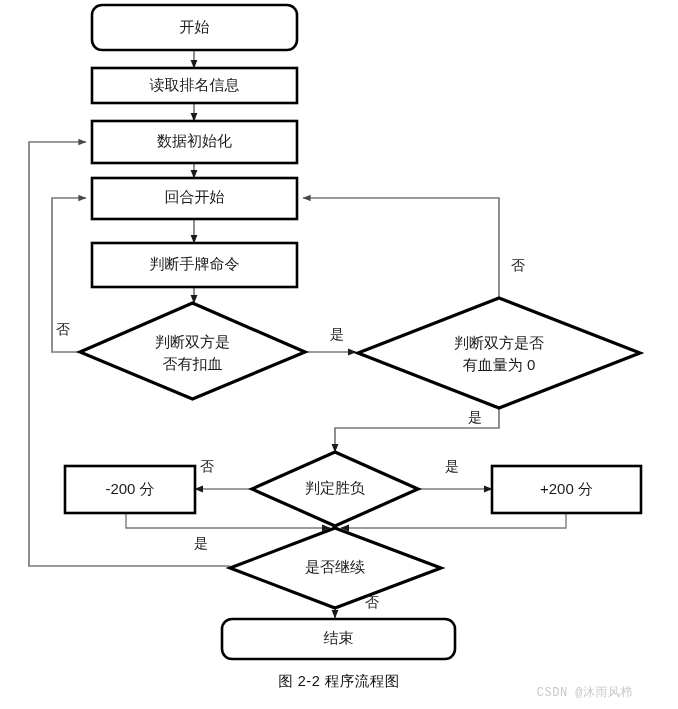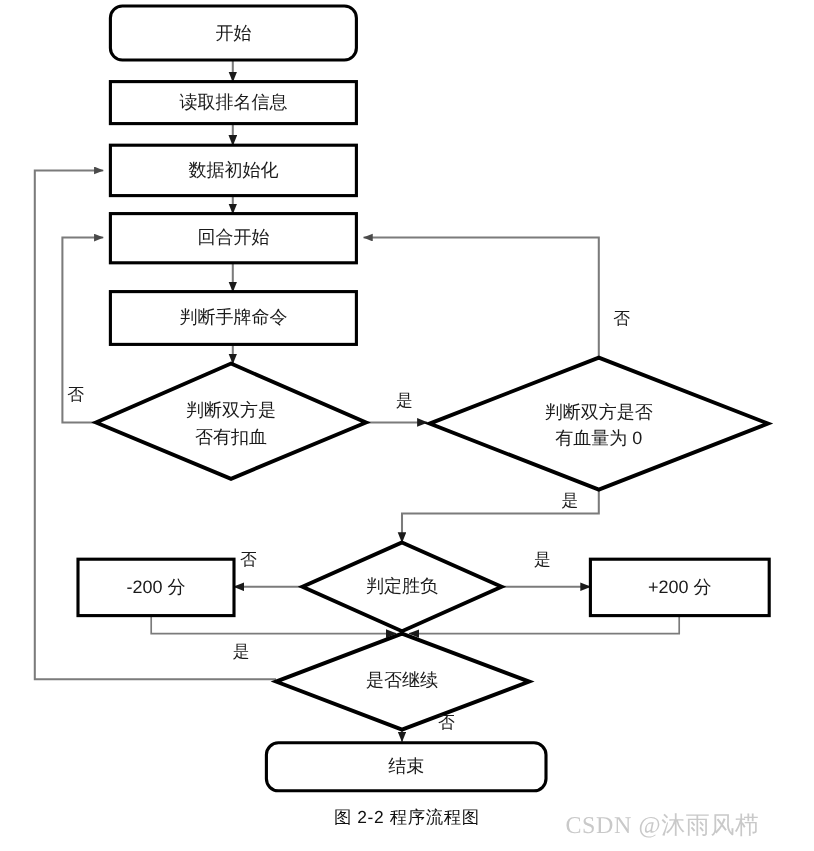--- a/index.html
+++ b/index.html
@@ -72,22 +72,22 @@
     text-align: center;
     font-family: "Liberation Sans", sans-serif;
     font-size: 14.5px;
     color: #111111;
     letter-spacing: 0.5px;
   }
   .watermark {
     position: absolute;
     right: 10px;
     bottom: 8px;
-    font-family: Liberation Serif, serif;
-    font-size: 20px;
+    font-family: Liberation Mono, monospace;
+    font-size: 12px;
     color: #c9c9c9;
     letter-spacing: 0.5px;
     user-select: none;
   }
 </style>
 </head>
 <body>
 
 <div id="flowchart-root">
   <svg class="flow" viewBox="0 0 678 709" xmlns="http://www.w3.org/2000/svg">

